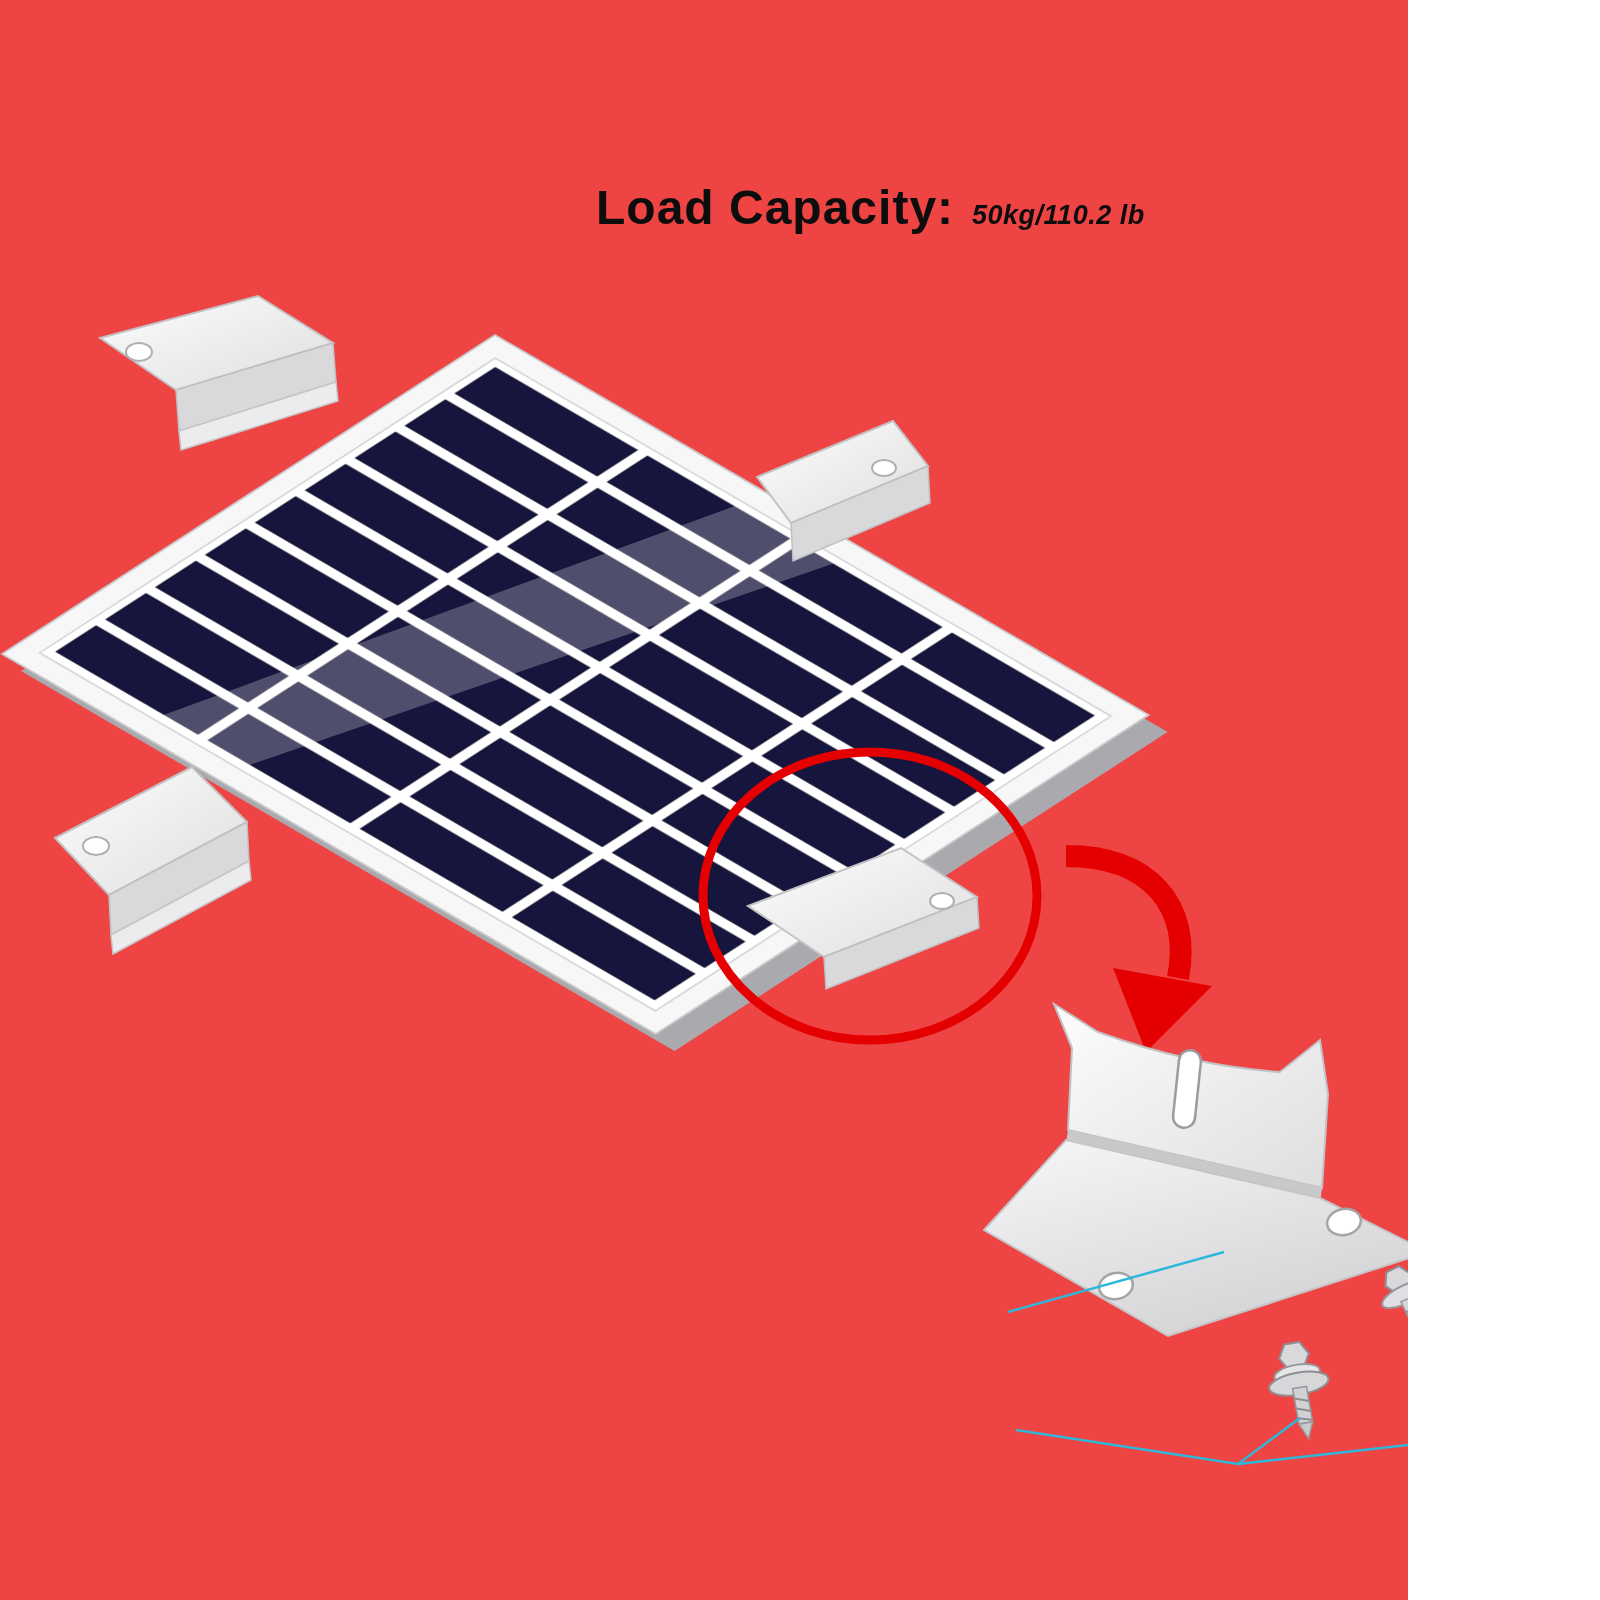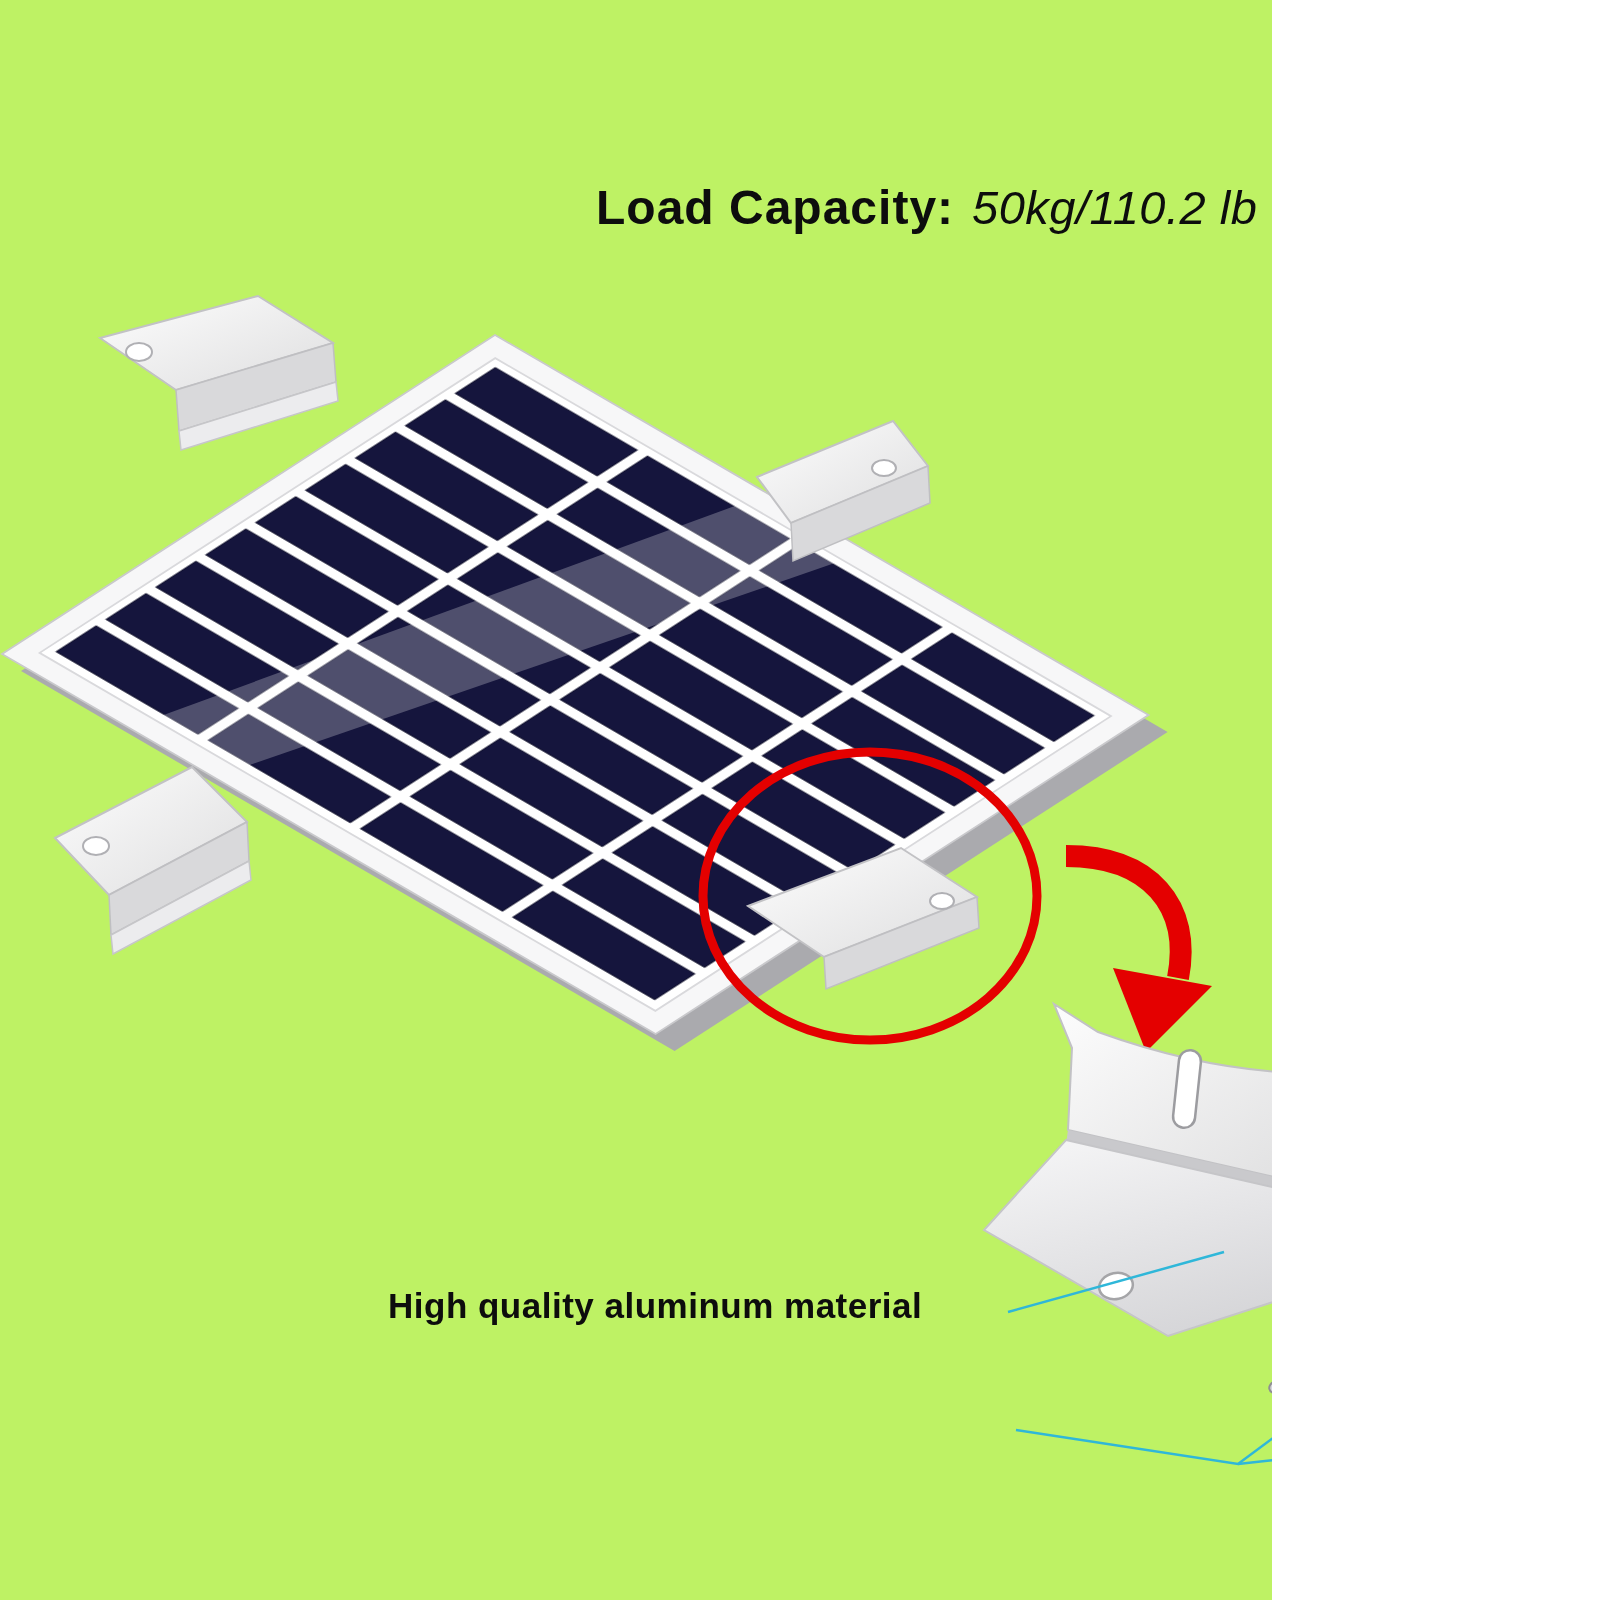--- a/index.html
+++ b/index.html
@@ -1,23 +1,23 @@
 <!DOCTYPE html>
 <html><head>
 <meta charset="utf-8">
 <style>
   html,body{margin:0;padding:0;background:#ffffff;}
   .canvas{
-    position:relative;width:1272px;height:1600px;overflow:hidden;
-    background:#bef264;font-family:"Liberation Sans",sans-serif;color:#0d0d0d;
+    position:relative;width:1408px;height:1600px;overflow:hidden;
+    background:#ef4444;font-family:"Liberation Sans",sans-serif;color:#0d0d0d;
   }
   svg.scene{position:absolute;left:0;top:0;width:1600px;height:1600px;}
   .title{position:absolute;left:596px;top:180px;display:flex;align-items:baseline;gap:18px;white-space:nowrap;}
   .title .label{font-size:48px;font-weight:800;letter-spacing:1px;}
-  .title .value{font-size:47px;font-weight:400;font-style:italic;letter-spacing:.5px;}
+  .title .value{font-size:27px;font-weight:700;font-style:italic;letter-spacing:.5px;}
   .callout{position:absolute;font-weight:800;font-size:35px;white-space:nowrap;letter-spacing:.5px;}
   .callout.material{left:388px;top:1286px;}
   .callout.screws{left:560px;top:1396px;}
 </style>
 </head>
 <body>
 
 <div class="canvas">
 
   <svg class="scene" viewBox="0 0 1600 1600">
@@ -116,15 +116,14 @@
     <line x1="1008" y1="1312" x2="1224" y2="1252" stroke="#2fb7d9" stroke-width="2.5"></line>
     <polyline points="1016,1430 1238,1464 1300,1418" fill="none" stroke="#2fb7d9" stroke-width="2.5"></polyline>
     <line x1="1238" y1="1464" x2="1452" y2="1440" stroke="#2fb7d9" stroke-width="2.5"></line>
   </svg>
 
   <div class="title">
     <span class="label">Load Capacity:</span>
     <span class="value">50kg/110.2 lb</span>
   </div>
 
-  <div class="callout material">High quality aluminum material</div>
 
 </div>
 
 </body></html>

